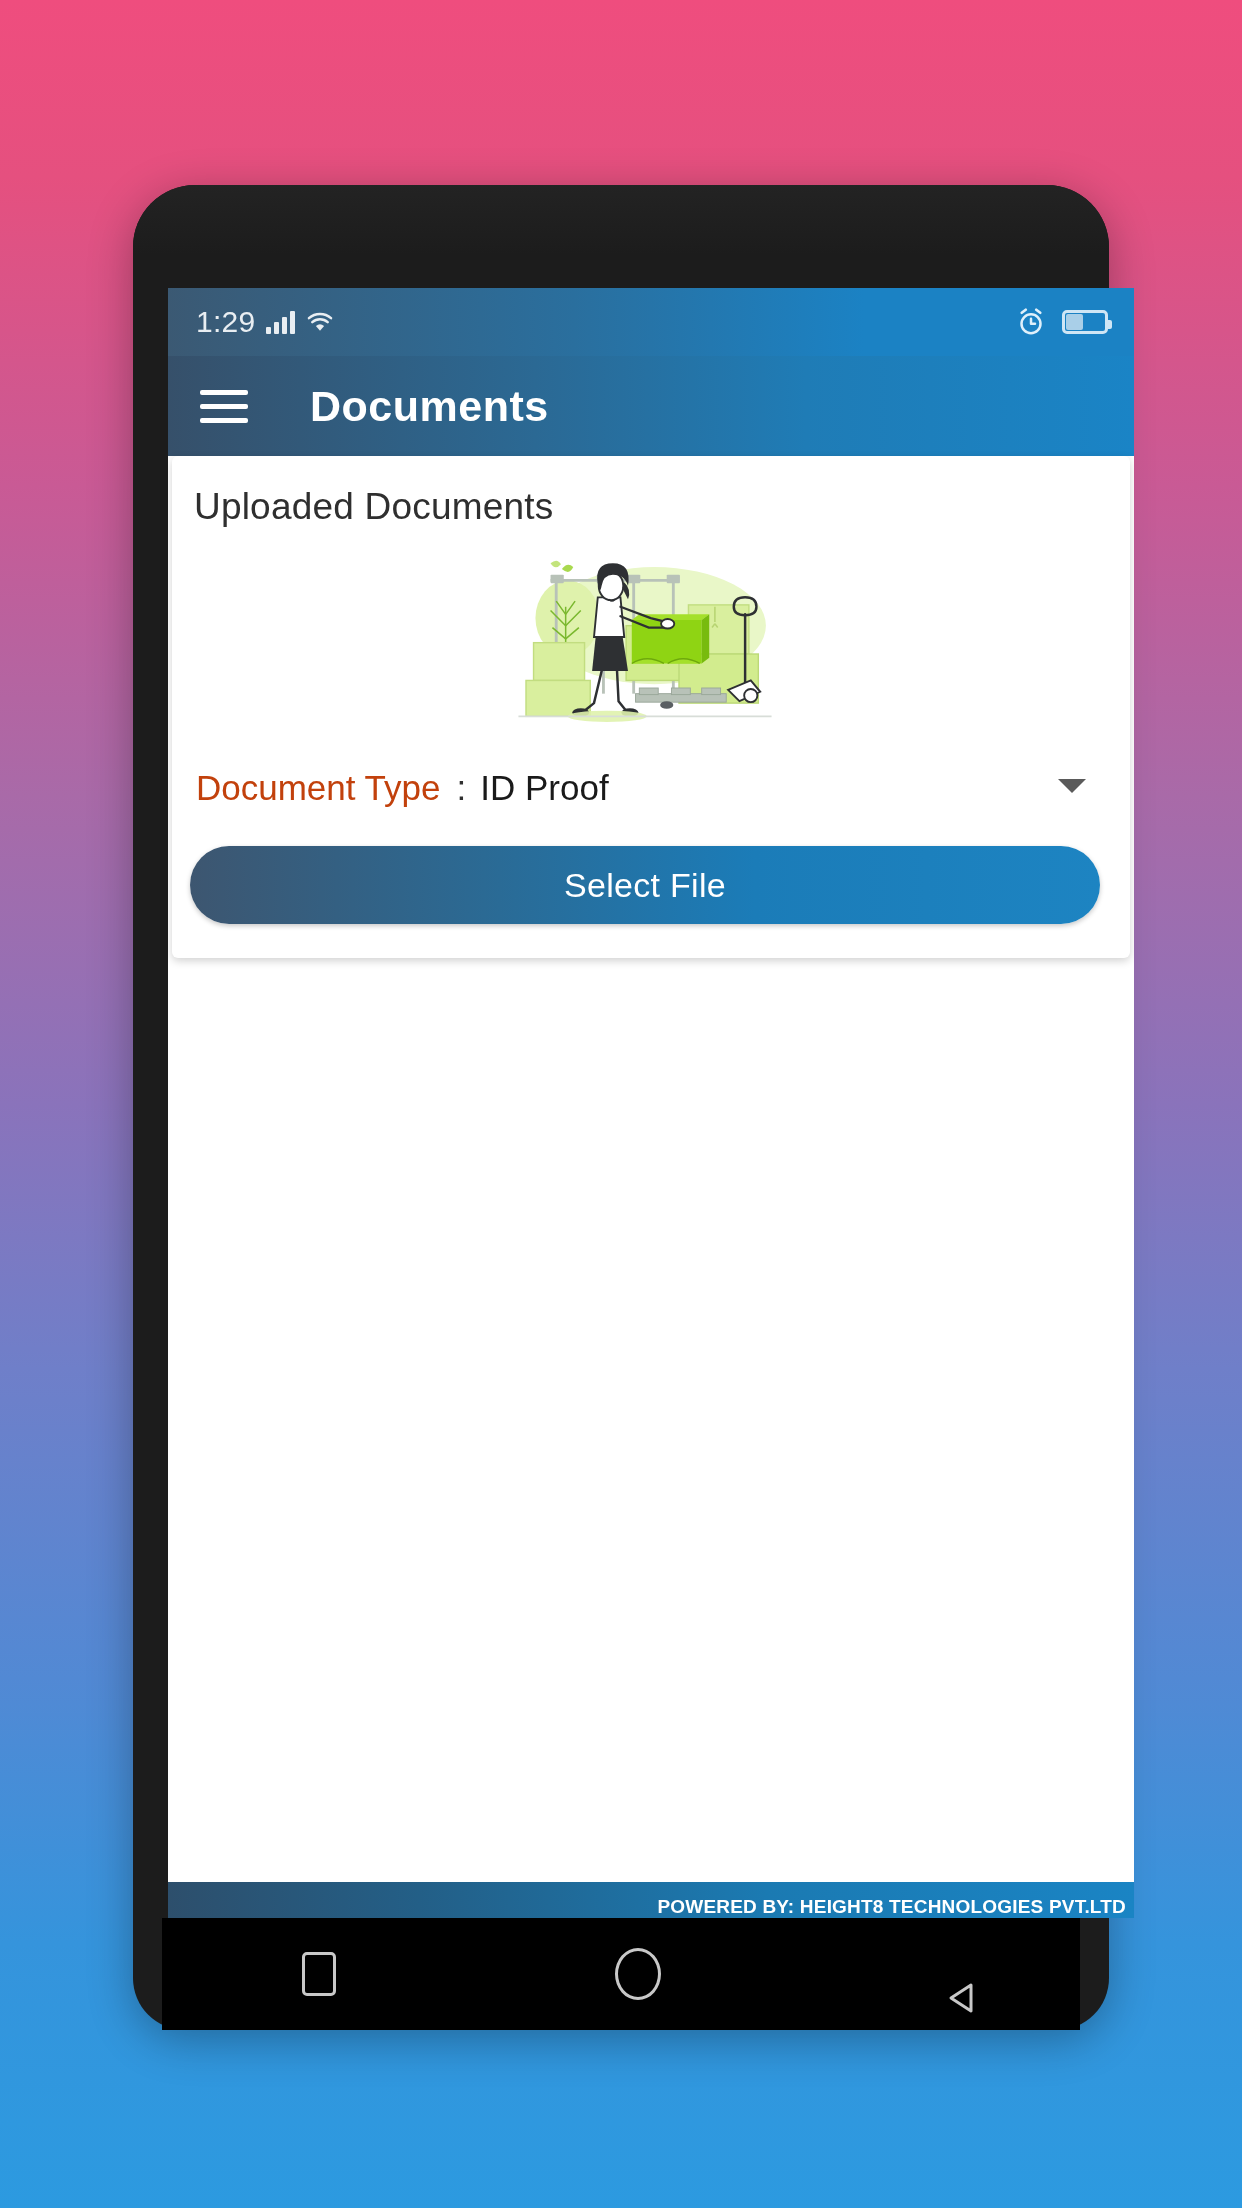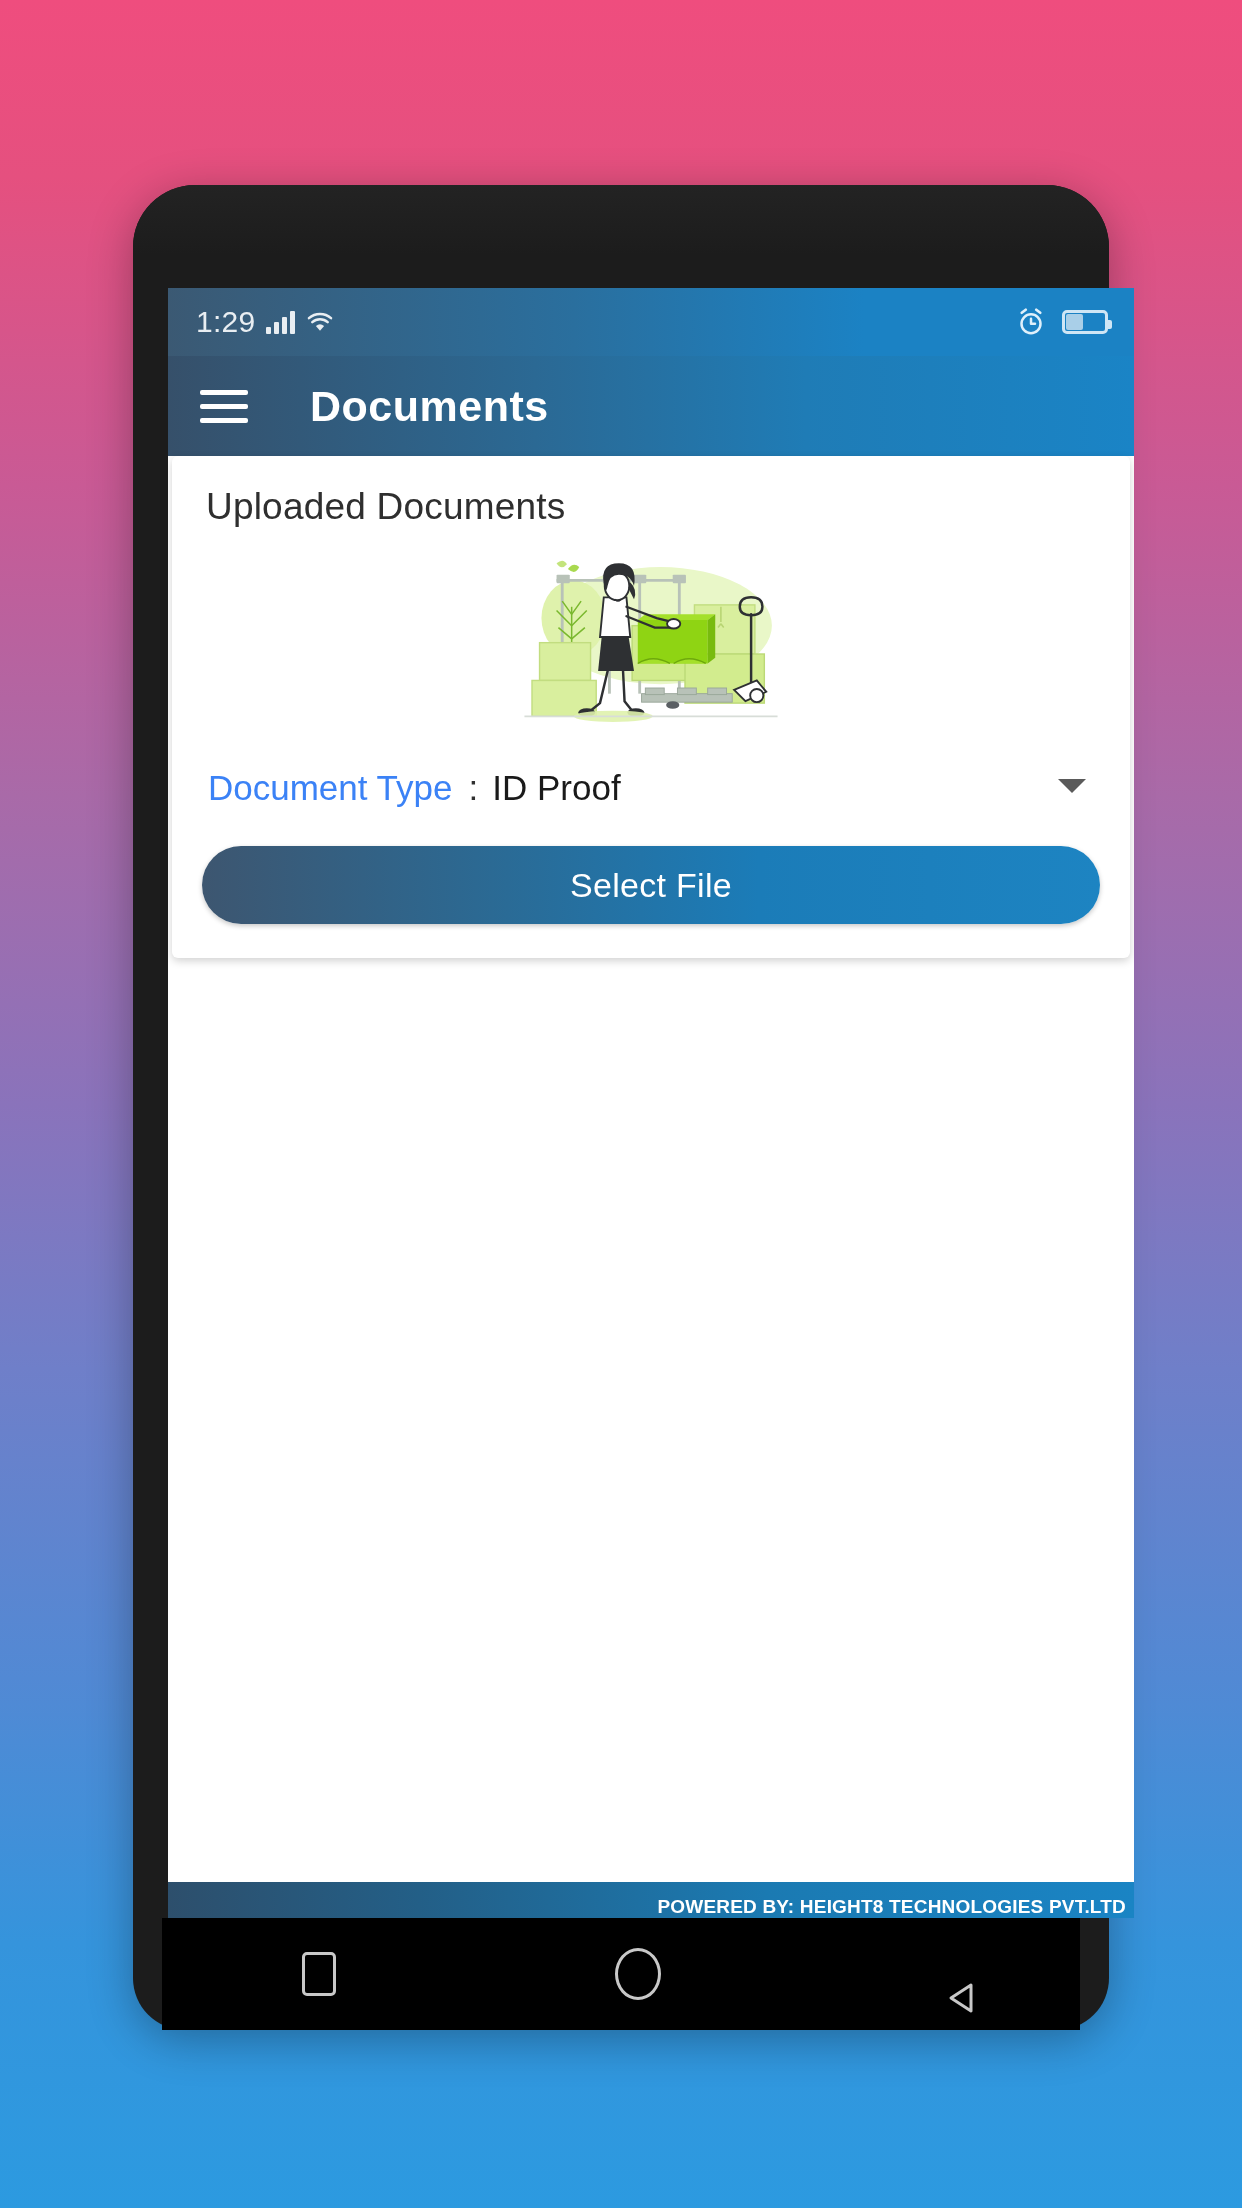--- a/index.html
+++ b/index.html
@@ -107,21 +107,21 @@
   }
 
   
   #content-area { background:#ffffff; height: calc(100% - 68px - 100px); position: relative; }
   #document-card {
     position: relative;
     margin: 0 4px;
     background:#ffffff;
     border-radius: 6px;
     box-shadow: 0 3px 8px rgba(0,0,0,0.18);
-    padding: 30px 30px 34px 30px;
+    padding: 30px 30px 34px 18px;
   }
   #section-title {
     font-size: 37px;
     color: #2f2f2f;
     font-weight: 400;
     padding-left: 4px;
     letter-spacing: .2px;
   }
 
   #illustration-wrap {
@@ -129,21 +129,21 @@
     padding: 24px 0 18px 0;
   }
   #illustration { width: 270px; height: 170px; display:block; }
 
   
   #document-type-row {
     display:flex; align-items:center;
     padding: 14px 6px 6px 6px;
     margin-top: 14px;
   }
-  #document-type-label { font-size: 35px; color:#3b82f6; }
+  #document-type-label { font-size: 35px; color:#c2410c; }
   #document-type-colon { font-size: 35px; color:#303030; margin: 0 14px 0 16px; }
   #document-type-value { font-size: 35px; color:#1a1a1a; }
   #document-type-caret { margin-left:auto; margin-right: 6px; }
 
   
   #select-file-button {
     display:block; width: 100%;
     margin-top: 32px;
     height: 78px;
     border: none;

